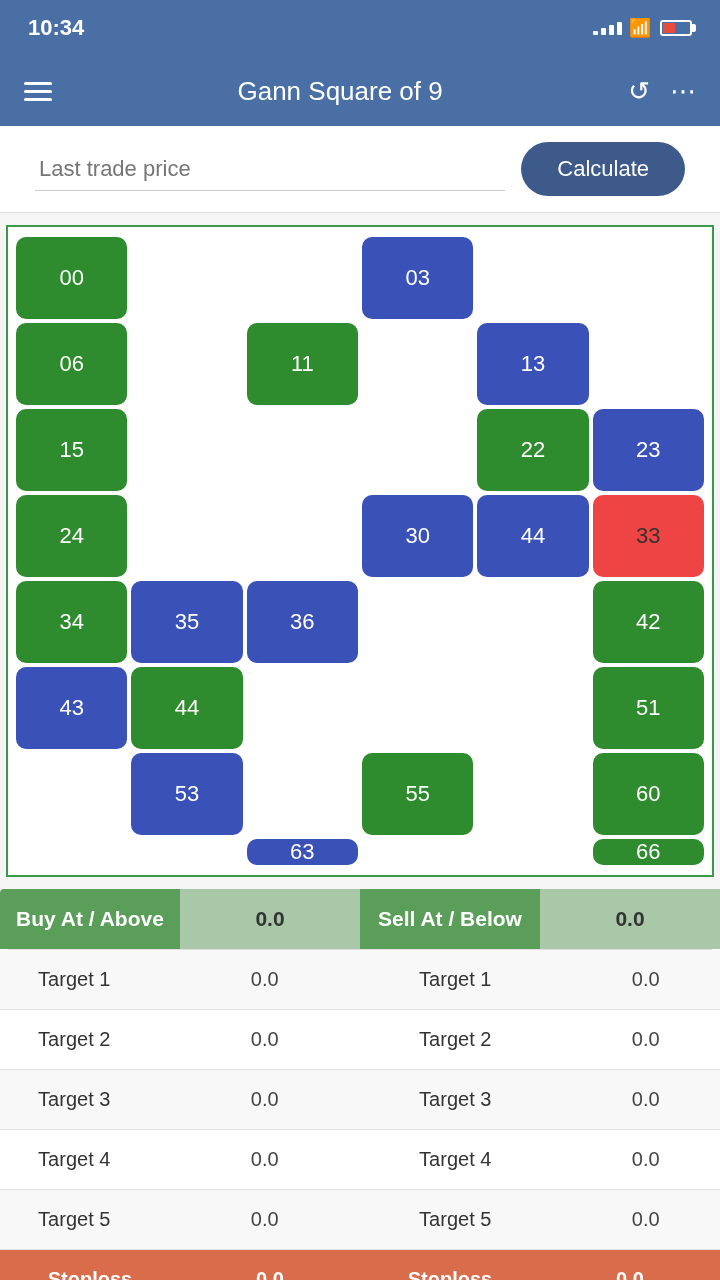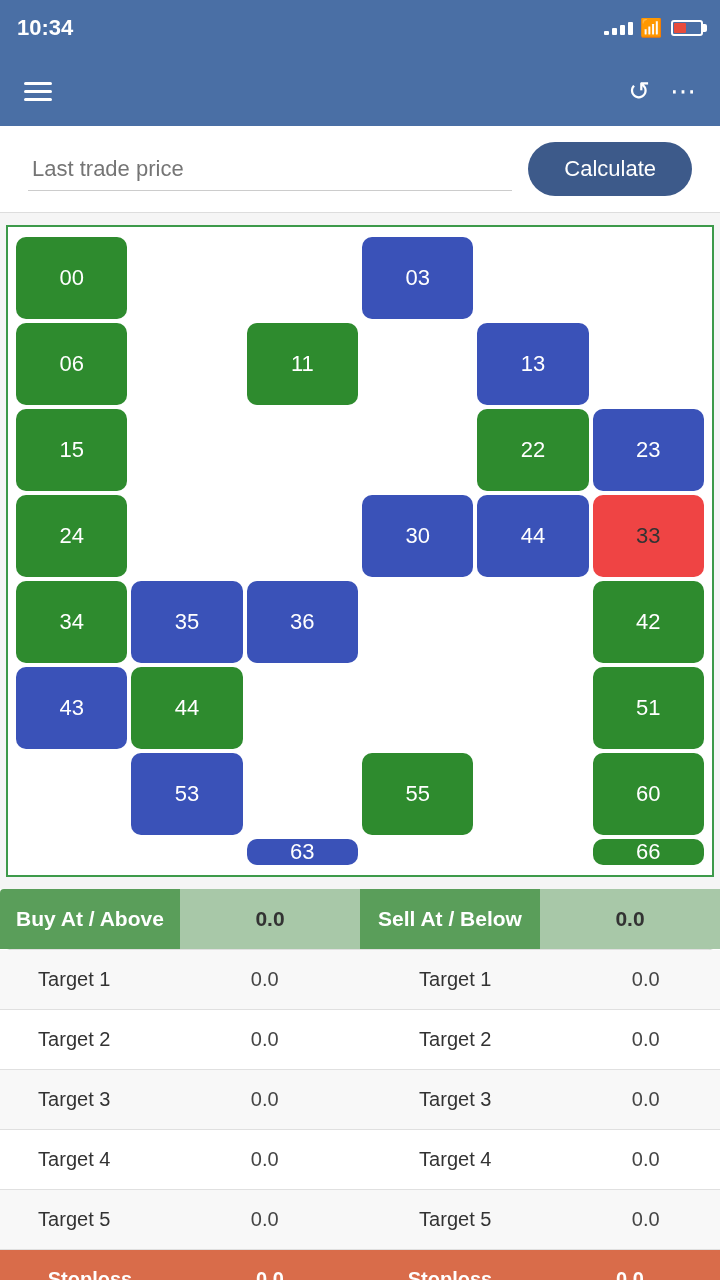--- a/index.html
+++ b/index.html
@@ -12,21 +12,21 @@
       overflow-x: hidden;
     }
 
     
     .status-bar {
       background: #4a6fa5;
       height: 56px;
       display: flex;
       align-items: center;
       justify-content: space-between;
-      padding: 0 17px;
+      padding: 0 28px;
     }
     .status-time {
       color: white;
       font-size: 22px;
       font-weight: 600;
     }
     .status-icons {
       display: flex;
       align-items: center;
       gap: 8px;
@@ -77,21 +77,21 @@
     .header-right {
       display: flex; align-items: center; gap: 20px;
     }
     .header-icon {
       color: white; font-size: 26px; cursor: pointer;
     }
 
     
     .input-area {
       background: white;
-      padding: 16px 28px;
+      padding: 16px 35px;
       display: flex;
       align-items: center;
       gap: 16px;
       border-bottom: 1px solid #ddd;
     }
     .price-input {
       flex: 1;
       border: none;
       border-bottom: 1px solid #ccc;
       font-size: 22px;
@@ -238,20 +238,21 @@
     </div>
   </div>
 </div>
 
 <div class="header">
   <div class="hamburger-icon">
     <div class="hamburger-line"></div>
     <div class="hamburger-line"></div>
     <div class="hamburger-line"></div>
   </div>
+  <span class="header-title">Gann Square of 9</span>
   <div class="header-right">
     <span class="header-icon">↺</span>
     <span class="header-icon">⋯</span>
   </div>
 </div>
 
 <div class="input-area">
   <input class="price-input" type="number" placeholder="Last trade price" style="">
   <button class="calculate-btn">Calculate</button>
 </div>

